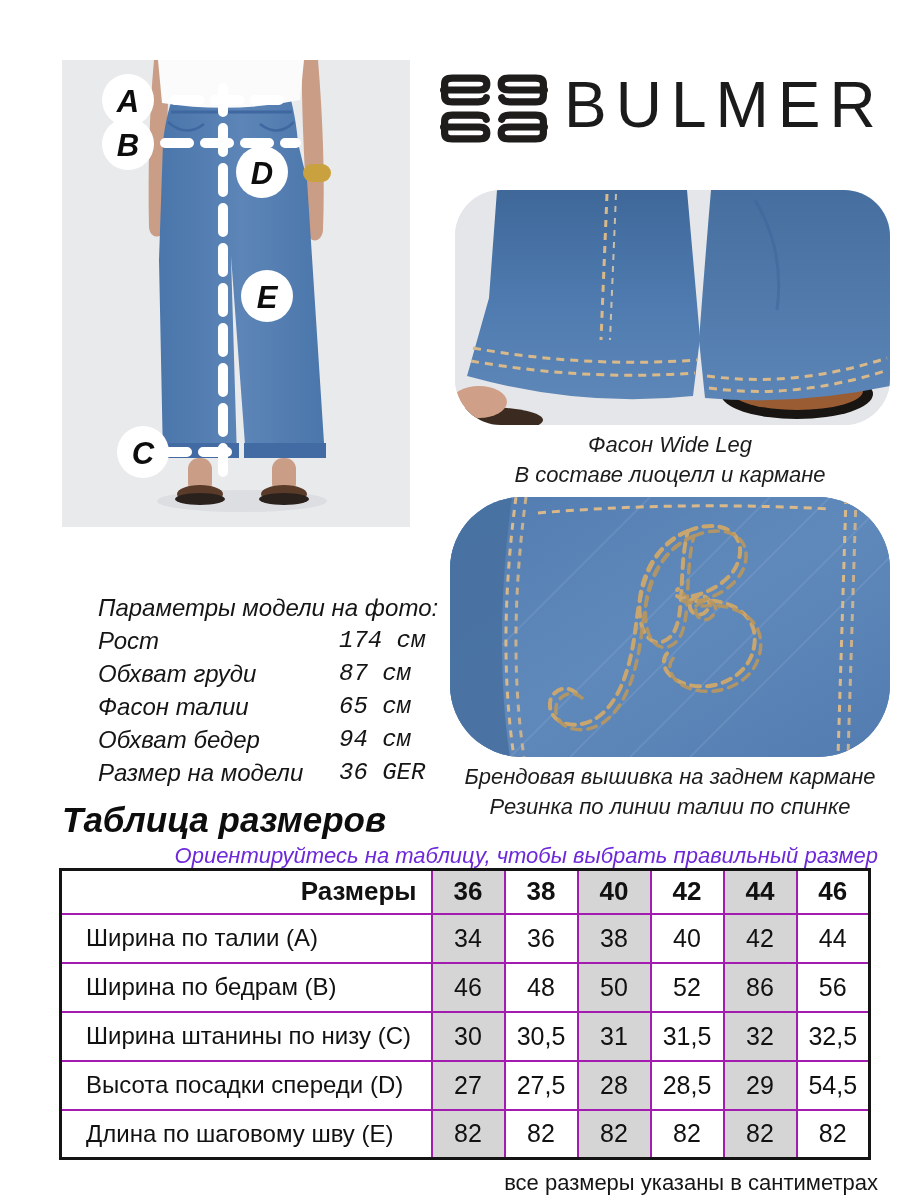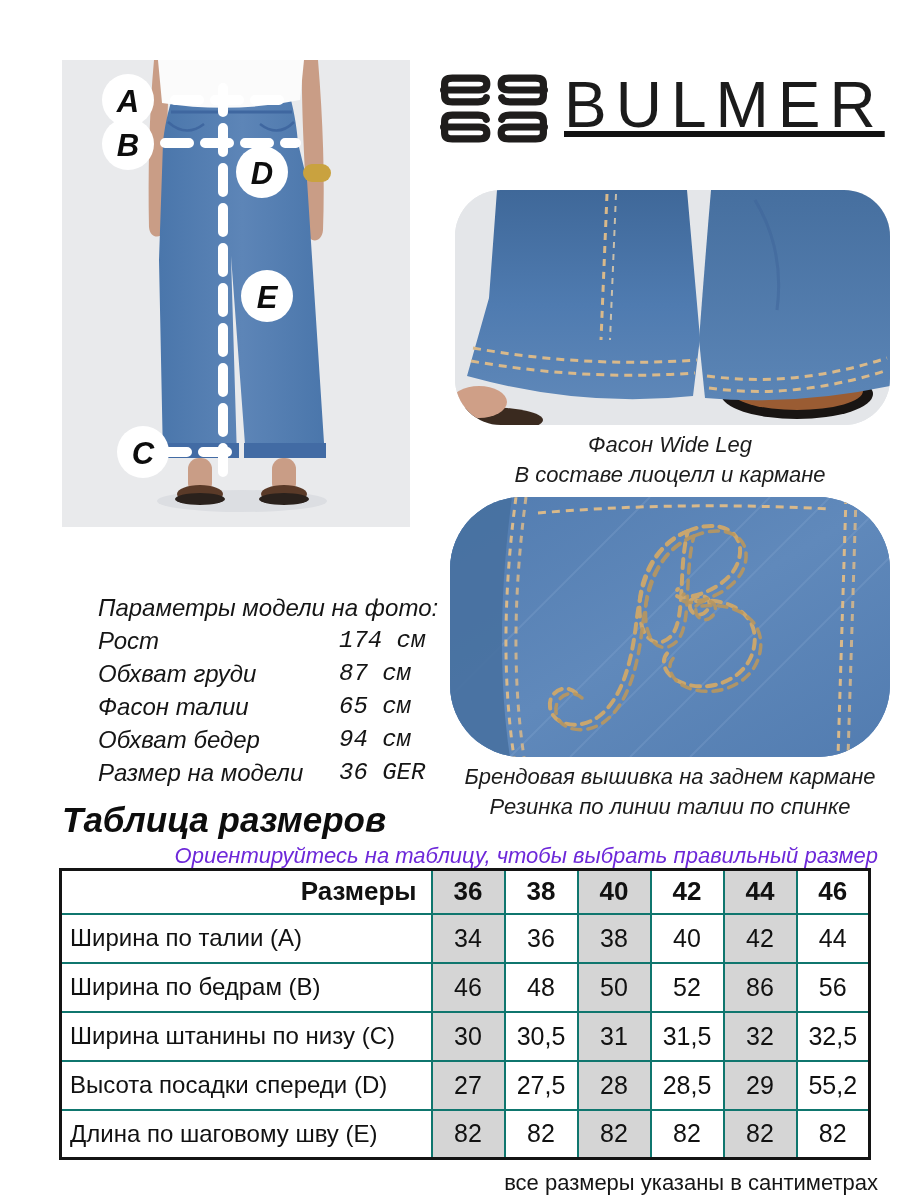--- a/index.html
+++ b/index.html
@@ -9,41 +9,41 @@
   }
   .abs{position:absolute;}
 
   
   .model-photo{left:62px;top:60px;width:348px;height:467px;background:#e9eaec;}
   .hem-photo{left:455px;top:190px;width:435px;height:235px;border-radius:46px;overflow:hidden;background:#e4e6e9;}
   .pocket-photo{left:450px;top:497px;width:440px;height:260px;border-radius:72px;overflow:hidden;background:#527cb0;}
   .model-photo svg,.hem-photo svg,.pocket-photo svg{display:block;width:100%;height:100%;}
 
   
-  .brand{left:440px;top:73px;height:70px;display:flex;align-items:center;gap:16px;text-decoration:underline;}
+  .brand{left:440px;top:73px;height:70px;display:flex;align-items:center;gap:16px;}
   .brand-name{font-size:64px;letter-spacing:9px;font-weight:400;color:#1b1b1b;transform:translateY(-3px);white-space:nowrap;}
 
   
   .photo-caption{left:440px;width:460px;text-align:center;font-style:italic;font-size:22px;line-height:30px;color:#1c1c1c;}
   .cap-fabric{top:430px;}
   .cap-pocket{top:762px;}
 
   
   .params{left:62px;top:591px;width:370px;font-style:italic;font-size:24px;line-height:33px;color:#151515;margin-left:36px;}
   .param-row{position:relative;height:33px;}
   .param-row .val{position:absolute;left:241px;top:0;font-family:Liberation Mono, monospace;}
 
   
   .table-title{left:62px;top:800px;font-size:35px;font-weight:bold;font-style:italic;color:#0d0d0d;}
   .table-subtitle{left:62px;top:843px;width:816px;text-align:right;font-style:italic;font-size:22px;color:#6d28d9;}
   table.size-table{position:absolute;left:59px;top:868px;border-collapse:collapse;table-layout:fixed;border:3px solid #141414;}
-  table.size-table td{border:2px solid #0f766e;padding:0;font-size:25px;text-align:center;vertical-align:middle;box-sizing:border-box;}
+  table.size-table td{border:2px solid #a21caf;padding:0;font-size:25px;text-align:center;vertical-align:middle;box-sizing:border-box;}
   table.size-table tr{height:49px;}
   table.size-table tr.hdr{height:44px;}
-  table.size-table td.lbl{text-align:left;padding-left:8px;font-size:24px;}
+  table.size-table td.lbl{text-align:left;padding-left:24px;font-size:24px;}
   table.size-table tr.hdr td{font-weight:bold;font-size:26px;}
   table.size-table td.hdr-lbl{text-align:right;padding-right:14px;}
   table.size-table td.shade{background:#d5d5d5;}
   .footnote{left:62px;top:1170px;width:816px;text-align:right;font-size:22px;color:#151515;}
 
   
   .marker-letter{font-family:"Liberation Sans",sans-serif;font-style:italic;font-weight:600;font-size:31px;fill:#0d0d0d;}
 </style>
 </head>
 <body>
@@ -307,21 +307,21 @@
     <td class="shade">32</td>
     <td>32,5</td>
   </tr>
   <tr>
     <td class="lbl">Высота посадки спереди (D)</td>
     <td class="shade">27</td>
     <td>27,5</td>
     <td class="shade">28</td>
     <td>28,5</td>
     <td class="shade">29</td>
-    <td>55,2</td>
+    <td>54,5</td>
   </tr>
   <tr>
     <td class="lbl">Длина по шаговому шву (E)</td>
     <td class="shade">82</td>
     <td>82</td>
     <td class="shade">82</td>
     <td>82</td>
     <td class="shade">82</td>
     <td>82</td>
   </tr>

